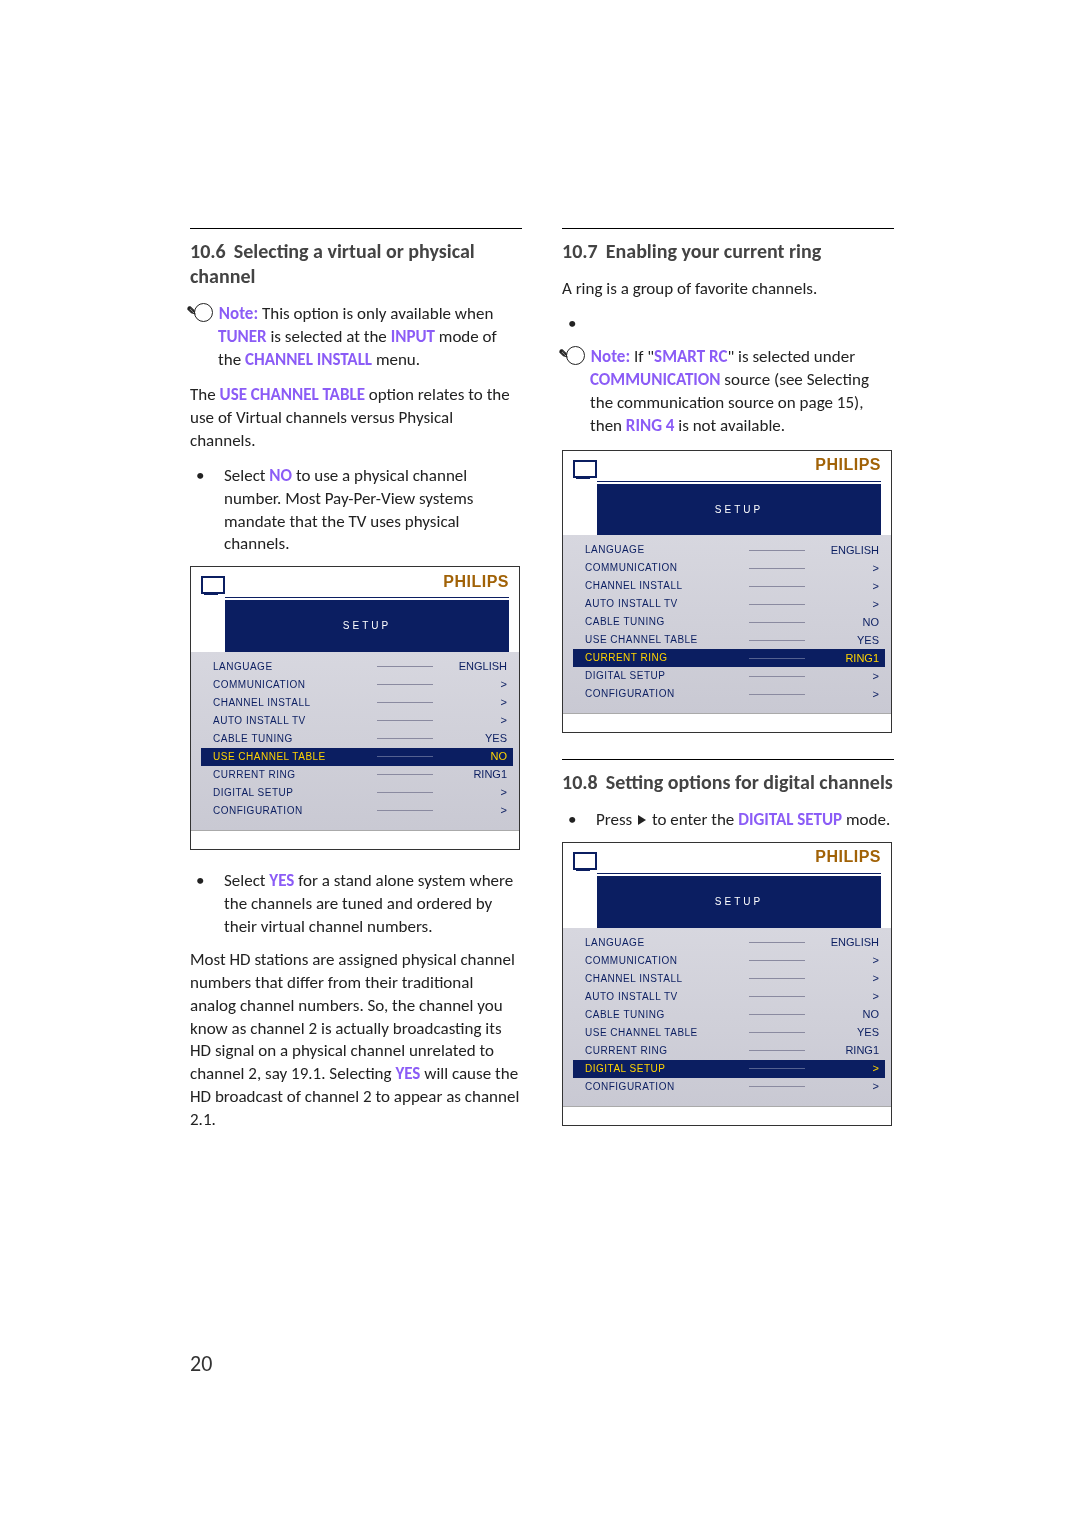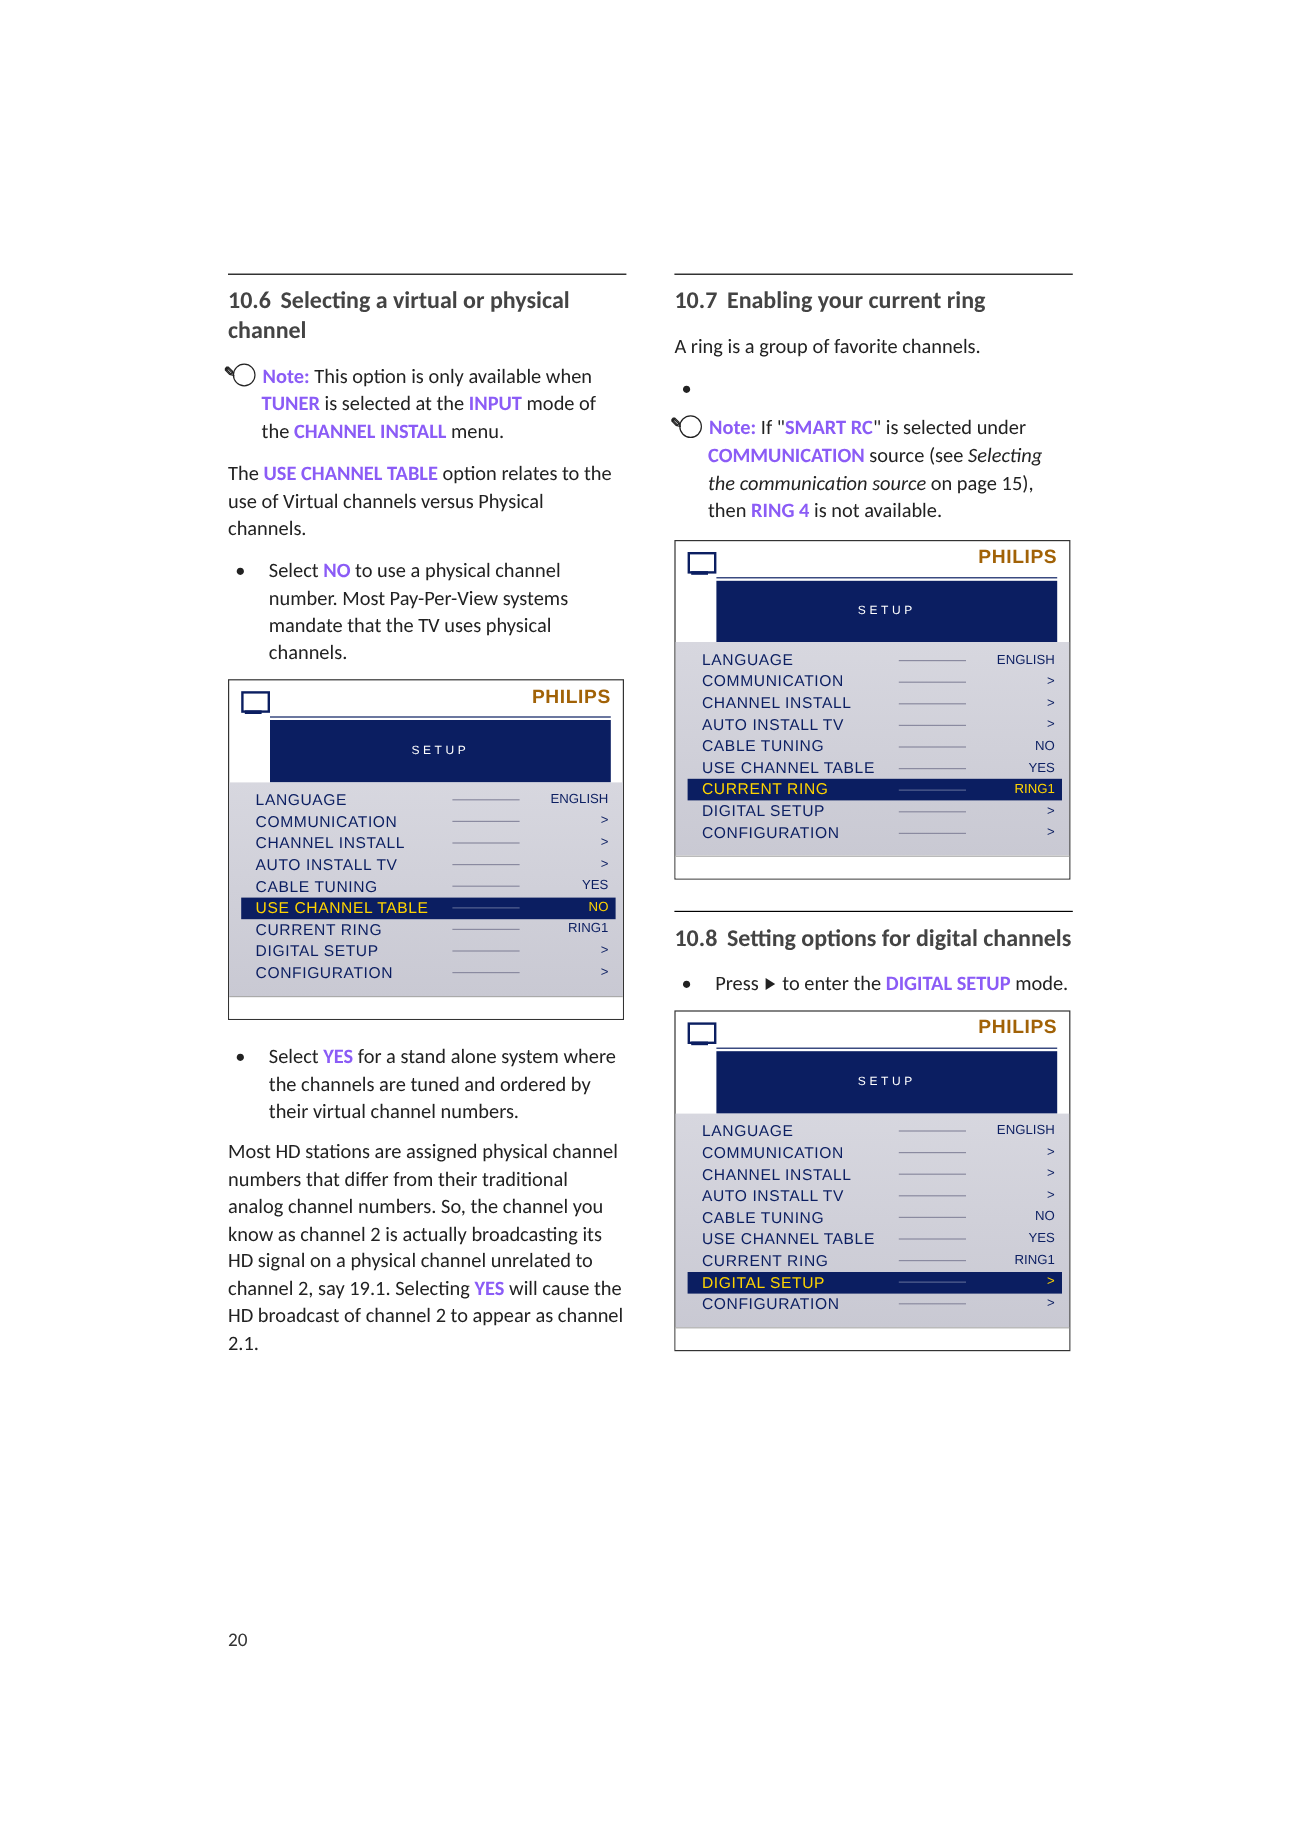--- a/index.html
+++ b/index.html
@@ -48,21 +48,21 @@
     line-height: 14px;
     text-align: center;
     font-weight: bold;
     color: #222;
     vertical-align: text-top;
     margin-right: 2px;
     background: #fff;
   }
   .para { margin: 0 0 12px 0; }
   .bold { font-weight: bold; color: #8b5cf6; }
-  .ital { font-style: italic; }
+  .ital { }
   .bullet {
     display: flex;
     margin: 0 0 10px 0;
   }
   .bullet .dot {
     width: 28px;
     flex: 0 0 28px;
     text-align: left;
     padding-left: 6px;
   }
@@ -128,21 +128,21 @@
     margin: 0;
     padding: 6px 10px 10px 22px;
   }
   .menu-row {
     display: flex;
     align-items: center;
     height: 18px;
   }
   .menu-row .lbl {
     flex: 0 0 160px;
-    font-size: 13px;
+    font-size: 10px;
     letter-spacing: 0.5px;
   }
   .menu-row .ln {
     flex: 1;
     border-bottom: 1px solid #8a8aa0;
     height: 0;
     margin: 0 4px;
   }
   .menu-row .val {
     flex: 0 0 70px;
@@ -161,21 +161,21 @@
   .menu-row.hl .ln { border-bottom: 1px solid rgba(255,255,255,0.3); }
   .menu-foot {
     height: 18px;
     background: #fff;
     border-top: 1px solid #aaa;
   }
   .page-num {
     position: absolute;
     left: 190px;
     bottom: 150px;
-    font-size: 16px;
+    font-size: 22px;
     color: #333;
   }
 </style>
 </head>
 <body>
 
 <div class="page">
   <div class="cols">
 
     <div class="col">

